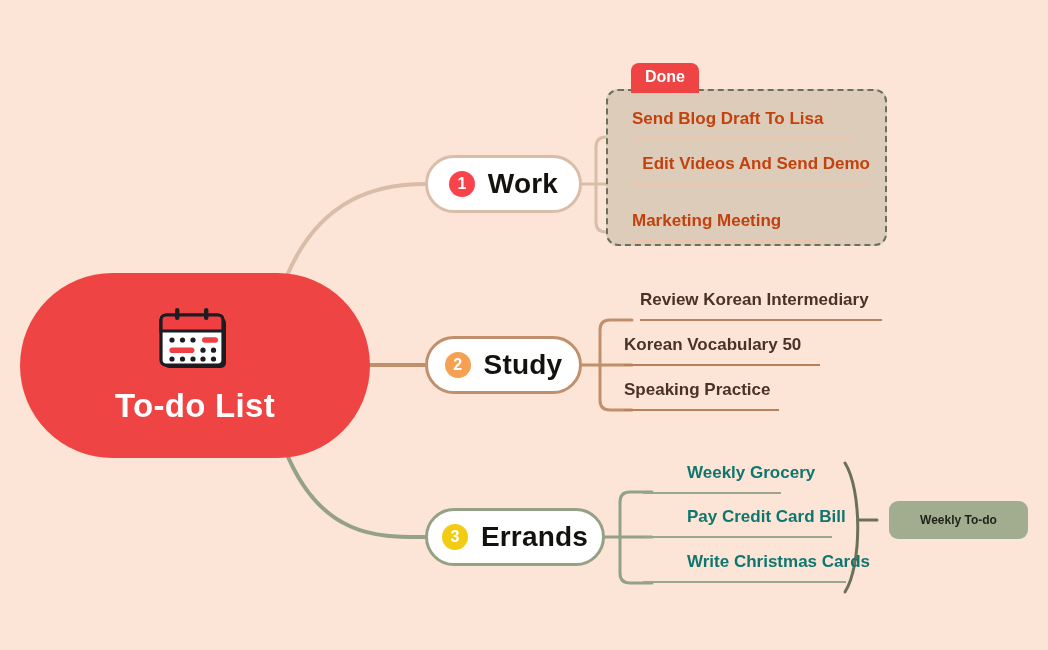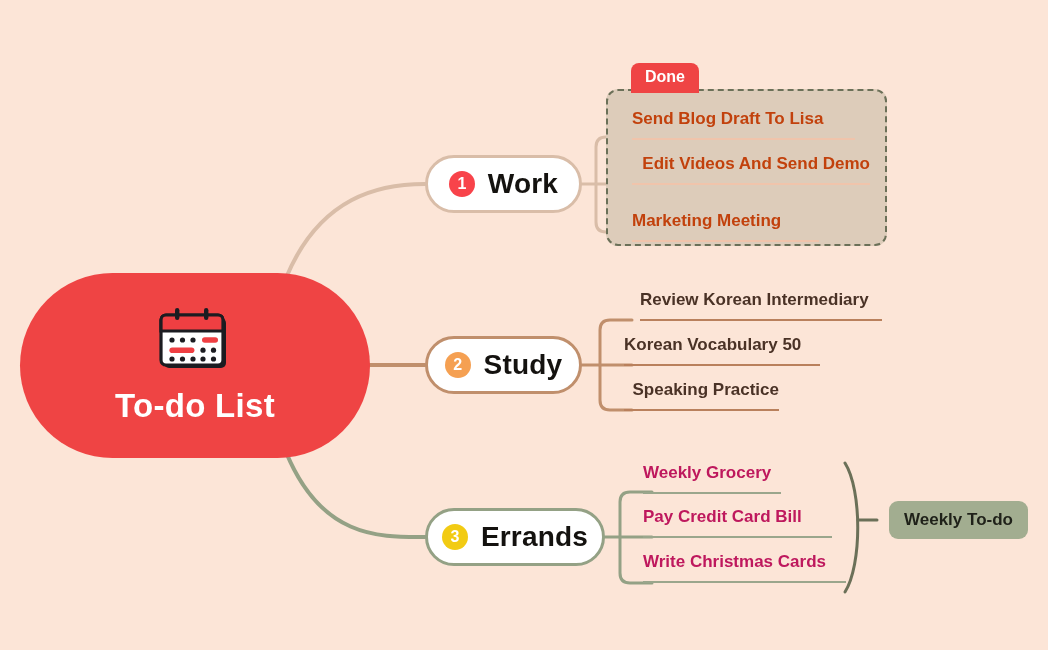--- a/index.html
+++ b/index.html
@@ -138,39 +138,39 @@
 
   
   .leaf-work .txt  { color: #c2410c; }
   .leaf-work .rule { background: #f0c4ab; }
 
   
   .leaf-study .txt  { color: #4a3226; }
   .leaf-study .rule { background: #b9805c; }
 
   
-  .leaf-errand .txt  { color: #be185d; }
+  .leaf-errand .txt  { color: #0f766e; margin-left: 44px; }
   .leaf-errand .rule { background: #9aa68c; }
 
   
   .weekly-tag {
     position: absolute;
     left: 889px;
     top: 501px;
     width: 139px;
     height: 38px;
     background: #a2ad90;
     border-radius: 9px;
     display: flex;
     align-items: center;
     justify-content: center;
     z-index: 6;
   }
   .weekly-tag span {
-    font-size: 17px;
+    font-size: 12px;
     font-weight: bold;
     color: #1f2119;
   }
 </style>
 </head>
 <body>
 
 <div id="canvas">
 
   <svg id="wires" viewBox="0 0 1048 650">
@@ -254,21 +254,21 @@
   </div>
 
   <div class="leaf leaf-study" style="left:624px; top:291px; width:242px;margin-left:16px;">
     <span class="txt">Review Korean Intermediary</span>
     <span class="rule" style="width:242px;"></span>
   </div>
   <div class="leaf leaf-study" style="left:624px; top:336px; width:196px;">
     <span class="txt">Korean Vocabulary 50</span>
     <span class="rule" style="width:196px;"></span>
   </div>
-  <div class="leaf leaf-study" style="left:624px; top:381px; width:155px;text-align:right;">
+  <div class="leaf leaf-study" style="left:624px; top:381px; width:155px;">
     <span class="txt">Speaking Practice</span>
     <span class="rule" style="width:155px;"></span>
   </div>
 
   <div class="leaf leaf-errand" style="left:643px; top:464px; width:138px;">
     <span class="txt">Weekly Grocery</span>
     <span class="rule" style="width:138px;"></span>
   </div>
   <div class="leaf leaf-errand" style="left:643px; top:508px; width:189px;">
     <span class="txt">Pay Credit Card Bill</span>

